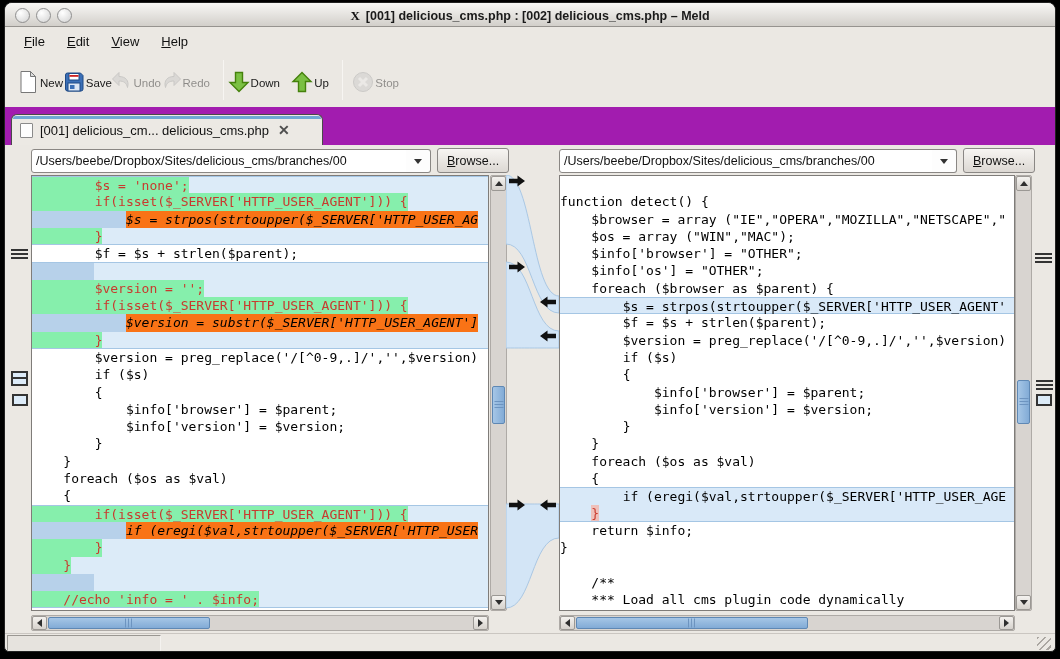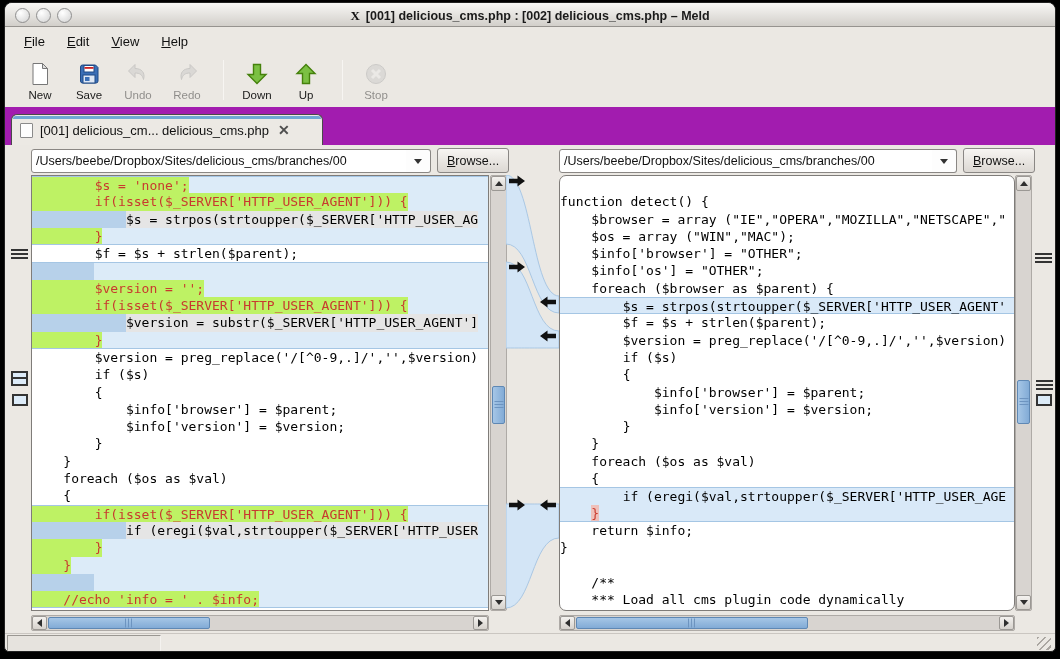--- a/index.html
+++ b/index.html
@@ -19,22 +19,22 @@
   .xicon { display:inline-block; font-family:"Liberation Serif", serif; font-weight:bold;
            font-size:13px; margin-right:6px; color:#111; }
   
   .menubar { position:absolute; left:0; top:27px; width:100%; height:23px; display:flex;
              align-items:center; padding-left:10px; gap:4px; }
   .menuitem { font-size:13px; color:#111; padding:2px 9px; cursor:default; }
   .mnu u { text-decoration:underline; }
   
   .toolbar { position:absolute; left:0; top:50px; width:100%; height:54px; display:flex;
              align-items:center; padding-left:12px; }
-  .tbtn { width:46px; height:50px; display:flex; flex-direction:column; align-items:center;
-          justify-content:center; padding-top:3px; margin-right:3px; border-radius:3px; }
+  .tbtn { width:46px; height:50px; display:flex; flex-direction:row; align-items:center;
+          justify-content:flex-end; padding-top:3px; margin-right:3px; border-radius:3px; }
   .tbtn .ticon { width:24px; height:24px; }
   .tbtn .tlabel { font-size:11.5px; color:#1a1a1a; margin-top:3px; }
   .tbtn.disabled { opacity:.45; filter:grayscale(1); }
   .tsep { width:1px; height:40px; background:#c3bfba; border-right:1px solid #f7f5f2;
           margin:0 10px; }
   
   .tabstrip { position:absolute; left:0; top:104px; width:100%; height:38px; background:#a21caf; }
   .tab { position:absolute; left:6px; top:7px; width:312px; height:31px;
          background:#ece9e4; border:1px solid #4a4a4a; border-bottom:none;
          border-radius:6px 6px 0 0; display:flex; align-items:center; padding:0 8px; gap:7px; }
@@ -58,25 +58,25 @@
             border:1px solid #8a8784; border-radius:3px; font-size:12.5px; color:#111;
             font-family:"Liberation Sans", sans-serif; padding:0 9px; }
   
   .pane { position:absolute; top:172px; height:436px; background:#fff;
           border:1px solid #7f7c79; overflow:hidden; }
   .line { display:flex; height:17.3px; line-height:17.3px; font-family:"DejaVu Sans Mono", monospace;
           font-size:13px; color:#000; width:100%; }
   .seg-indent { flex:none; white-space:pre; }
   .seg-text   { flex:none; white-space:pre; }
   .seg-fill   { flex:1; }
-  .l-del .seg-indent, .l-del .seg-text { background:#bef264; }
+  .l-del .seg-indent, .l-del .seg-text { background:#86efac; }
   .l-del .seg-text { color:#c83a2e; }
   .l-del .seg-fill { background:#dcebf8; }
   .l-mod .seg-indent { background:#b7d1ea; }
-  .l-mod .seg-text { background:#e5e5e5; }
+  .l-mod .seg-text { background:#f97316;font-style:italic; }
   .l-mod .seg-fill { background:#dcebf8; }
   .l-blankc .seg-indent { background:#b7d1ea; width:62px; }
   .l-blankc .seg-fill { background:#dcebf8; }
   .r-chunk { background:#d9e9f8; }
   .r-chunkdel { background:#d9e9f8; }
   .r-chunkdel .seg-text { background:#efc0ba; color:#c83a2e; }
   .etop { border-top:1px solid #a5c6e4; }
   .ebot { border-bottom:1px solid #a5c6e4; }
   
   .vscroll { position:absolute; width:17px; background:#d8d4d0; border:1px solid #aeaaa6;
@@ -368,21 +368,21 @@
         <path d="M0,87 C26,87 26,156 53,156 L53,173 C26,173 26,173 0,173 Z" fill="#d3e5f6" stroke="#a9c7e4"></path>
         <path d="M0,329 C26,329 26,329 53,329 L53,363 C26,363 26,433 0,433 Z" fill="#d3e5f6" stroke="#a9c7e4"></path>
         <path d="M3,3.8 l8.5,0 l0,-3.3 l7.5,5.5 l-7.5,5.5 l0,-3.3 l-8.5,0 Z" fill="#111"></path>
         <path d="M3,89.8 l8.5,0 l0,-3.3 l7.5,5.5 l-7.5,5.5 l0,-3.3 l-8.5,0 Z" fill="#111"></path>
         <path d="M50,124.8 l-8.5,0 l0,-3.3 l-7.5,5.5 l7.5,5.5 l0,-3.3 l8.5,0 Z" fill="#111"></path>
         <path d="M50,158.8 l-8.5,0 l0,-3.3 l-7.5,5.5 l7.5,5.5 l0,-3.3 l8.5,0 Z" fill="#111"></path>
         <path d="M3,327.8 l8.5,0 l0,-3.3 l7.5,5.5 l-7.5,5.5 l0,-3.3 l-8.5,0 Z" fill="#111"></path>
         <path d="M50,327.8 l-8.5,0 l0,-3.3 l-7.5,5.5 l7.5,5.5 l0,-3.3 l8.5,0 Z" fill="#111"></path>
       </svg></div>
 
-  <div class="pane" id="right-pane" style="left:554px; width:456px;border-radius:7px;">
+  <div class="pane" id="right-pane" style="left:554px; width:456px;">
       <div class="line r-ctx">
         <span class="seg-indent"></span>
         <span class="seg-text"></span>
         <span class="seg-fill"></span>
       </div>
       <div class="line r-ctx">
         <span class="seg-indent"></span>
         <span class="seg-text">function detect() {</span>
         <span class="seg-fill"></span>
       </div>

